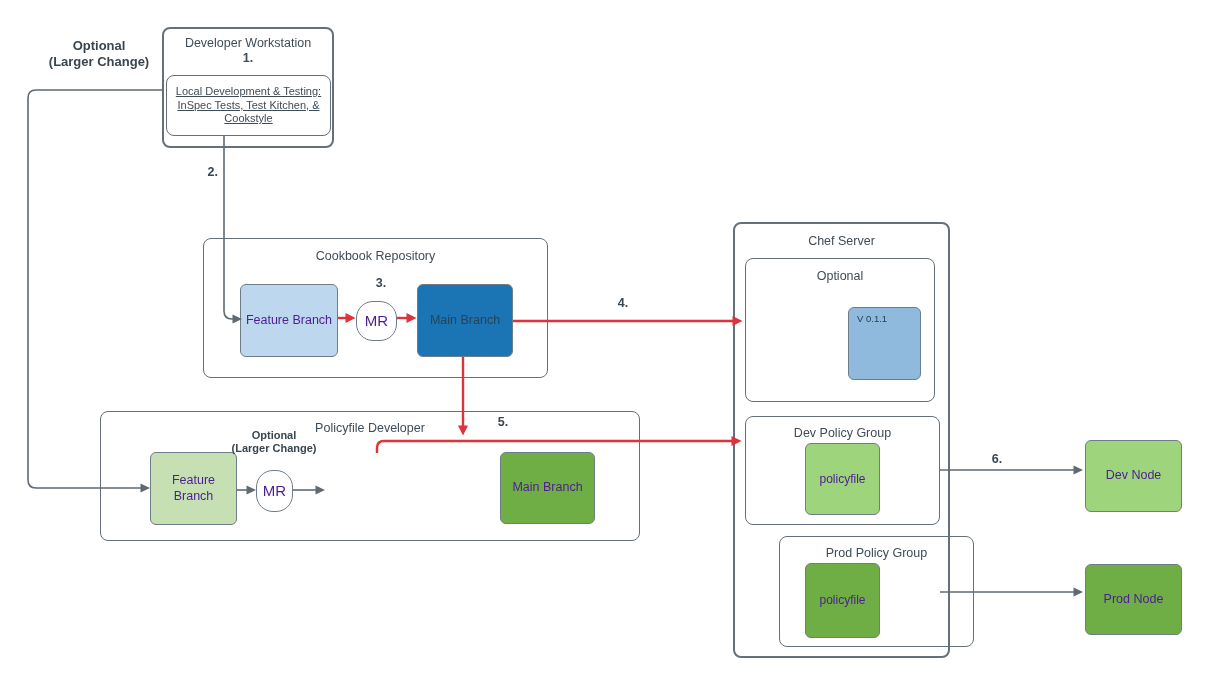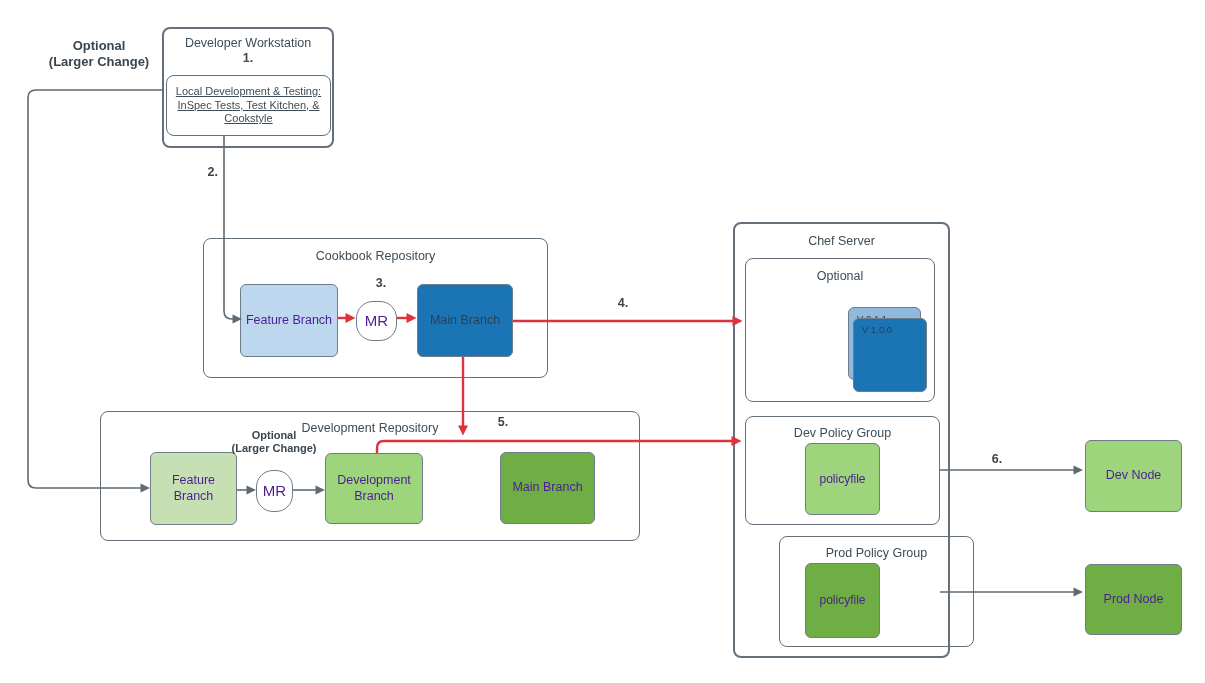--- a/index.html
+++ b/index.html
@@ -92,50 +92,44 @@
     <span>Feature Branch</span>
   </div>
   <div class="cell mr" style="left:356px;top:301px;width:41px;height:40px;">
     <span>MR</span>
   </div>
   <div class="cell darkblue" style="left:417px;top:284px;width:96px;height:73px;">
     <span>Main Branch</span>
   </div>
 
   <div class="gbox" style="left:100px;top:411px;width:540px;height:130px;border-width:1.8px;">
-    <span class="btitle" style="margin-top:9px;">Development Repository</span>
+    <span class="btitle" style="margin-top:9px;">Policyfile Developer</span>
   </div>
   <div class="ann" style="left:214px;top:429px;width:120px;font-size:11px;">
     <span>Optional</span>
     <span>(Larger Change)</span>
   </div>
   <div class="cell lightgreen" style="left:150px;top:452px;width:87px;height:73px;">
     <span>Feature Branch</span>
   </div>
   <div class="cell mr" style="left:256px;top:470px;width:37px;height:42px;">
     <span>MR</span>
-  </div>
-  <div class="cell midgreen" style="left:325px;top:453px;width:98px;height:71px;">
-    <span>Development Branch</span>
   </div>
   <div class="cell darkgreen" style="left:500px;top:452px;width:95px;height:72px;">
     <span>Main Branch</span>
   </div>
 
   <div class="gbox" style="left:733px;top:222px;width:217px;height:436px;">
     <span class="btitle" style="margin-top:10px;">Chef Server</span>
   </div>
   <div class="gbox" style="left:745px;top:258px;width:190px;height:144px;border-width:1.8px;">
     <span class="btitle" style="margin-top:10px;">Optional</span>
   </div>
   <div class="vcard midblue" style="left:848px;top:307px;width:73px;height:73px;z-index:3;">
     <span>V 0.1.1</span>
-  </div>
-  <div class="vcard darkblue" style="left:853px;top:318px;width:74px;height:74px;z-index:4;color:#26404f;">
-    <span>V 1.0.0</span>
   </div>
 
   <div class="gbox" style="left:745px;top:416px;width:195px;height:109px;border-width:1.8px;">
     <span class="btitle" style="margin-top:9px;">Dev Policy Group</span>
   </div>
   <div class="cell midgreen" style="left:805px;top:443px;width:75px;height:72px;font-size:12px;">
     <span>policyfile</span>
   </div>
 
   <div class="gbox" style="left:779px;top:536px;width:195px;height:111px;border-width:1.8px;">

